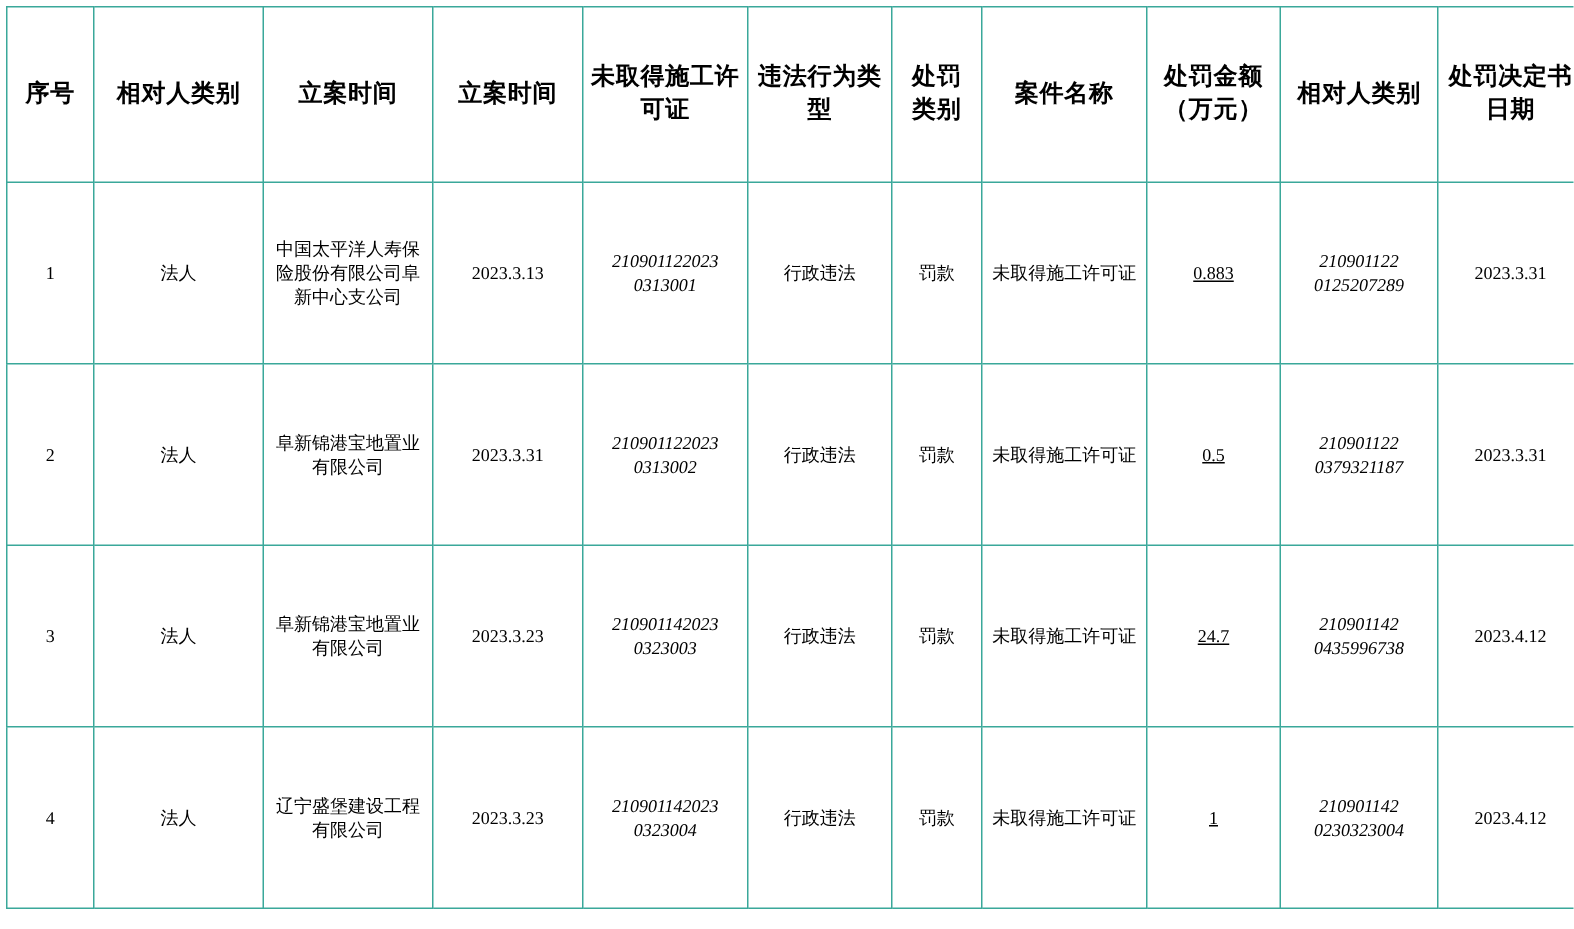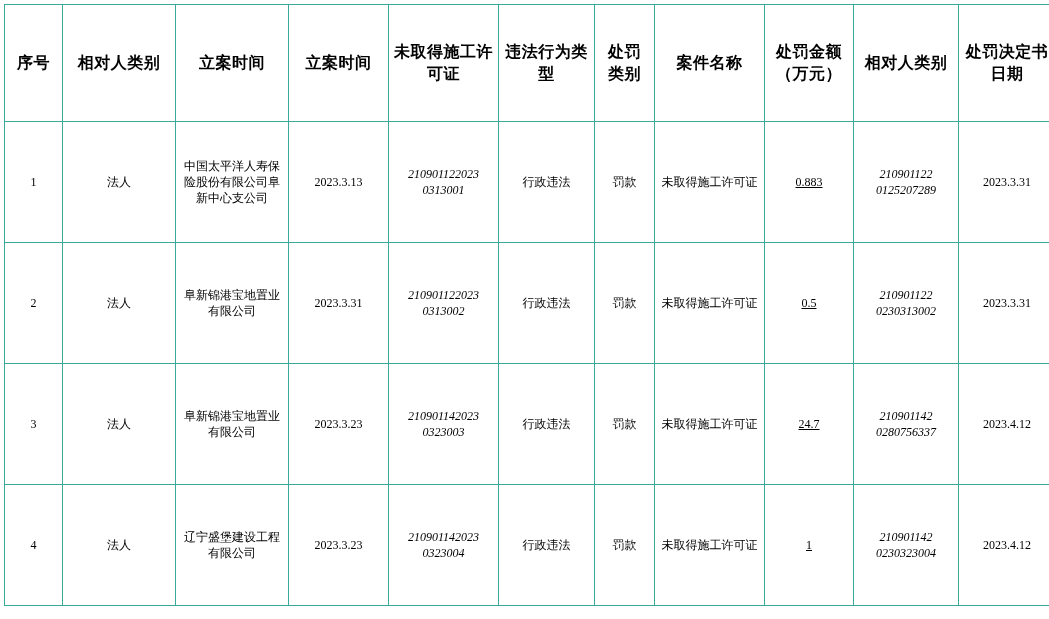--- a/index.html
+++ b/index.html
@@ -116,34 +116,34 @@
       <tr>
         <td class="num-cell">2</td>
         <td>法人</td>
         <td>阜新锦港宝地置业有限公司</td>
         <td>2023.3.31</td>
         <td class="code-cell">210901122023 0313002</td>
         <td>行政违法</td>
         <td>罚款</td>
         <td>未取得施工许可证</td>
         <td class="amount-cell">0.5</td>
-        <td class="code-cell">210901122 0230313002</td>
+        <td class="code-cell">210901122 0379321187</td>
         <td>2023.3.31</td>
       </tr>
       <tr>
         <td class="num-cell">3</td>
         <td>法人</td>
         <td>阜新锦港宝地置业有限公司</td>
         <td>2023.3.23</td>
         <td class="code-cell">210901142023 0323003</td>
         <td>行政违法</td>
         <td>罚款</td>
         <td>未取得施工许可证</td>
         <td class="amount-cell">24.7</td>
-        <td class="code-cell">210901142 0280756337</td>
+        <td class="code-cell">210901142 0435996738</td>
         <td>2023.4.12</td>
       </tr>
       <tr>
         <td class="num-cell">4</td>
         <td>法人</td>
         <td>辽宁盛堡建设工程有限公司</td>
         <td>2023.3.23</td>
         <td class="code-cell">210901142023 0323004</td>
         <td>行政违法</td>
         <td>罚款</td>

